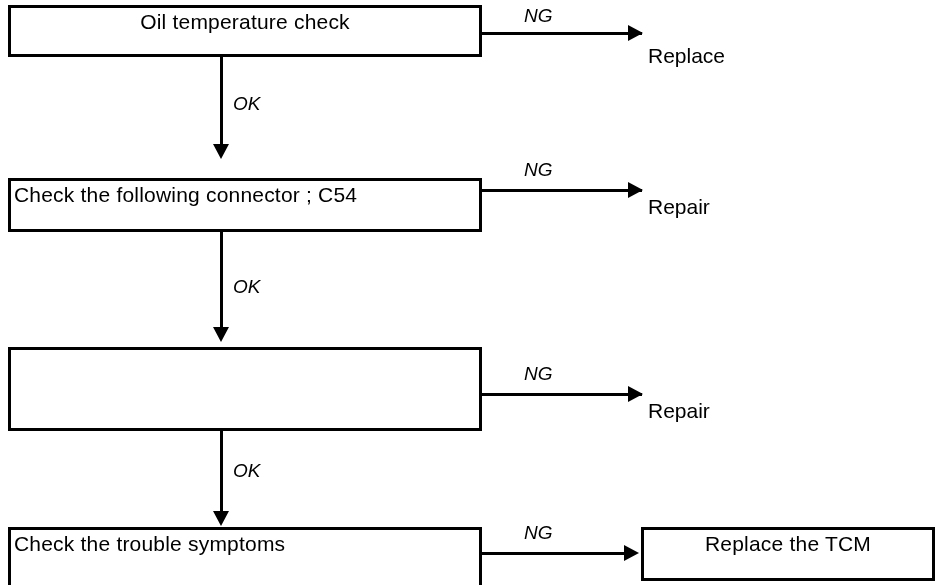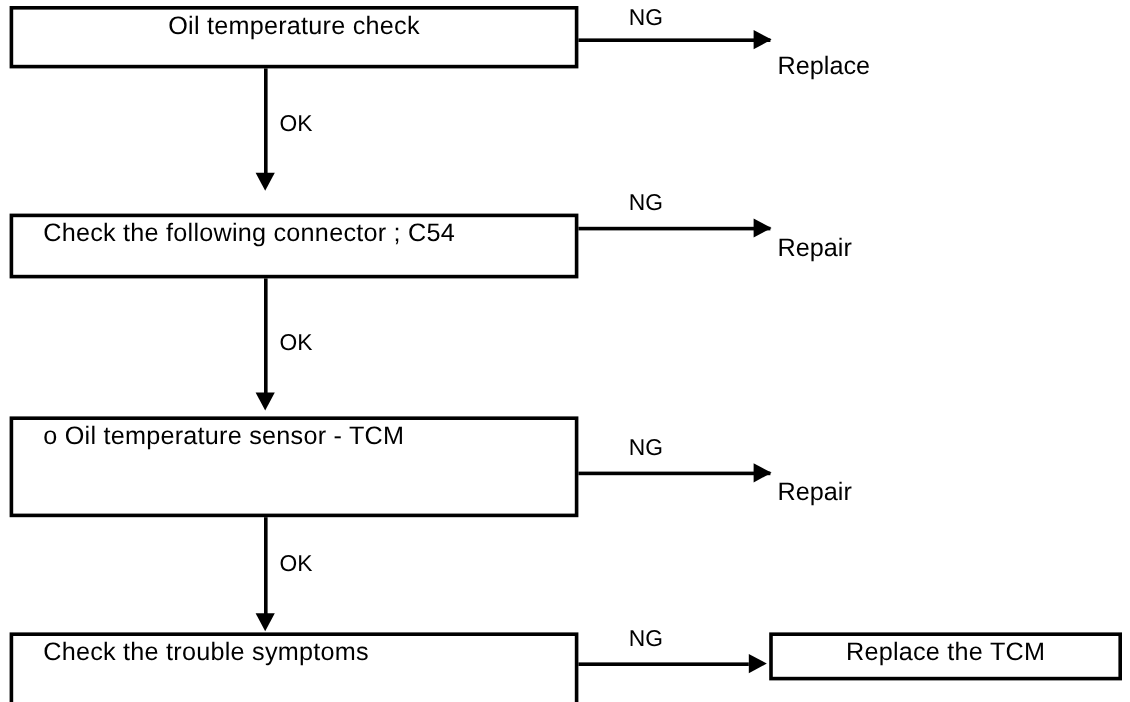--- a/index.html
+++ b/index.html
@@ -28,37 +28,38 @@
     display: flex;
     flex-direction: column;
   }
   .box-text {
     font-size: 21px;
     line-height: 27px;
     letter-spacing: 0.2px;
     white-space: pre;
   }
   .box.align-center .box-text { text-align: center; }
-  .box.align-left  .box-text { text-align: left; padding-left: 25px; }
+  .box.align-left  .box-text { text-align: left; padding-left: 3px; }
 
   
   .plain-label {
     position: absolute;
     font-size: 21px;
     line-height: 21px;
     white-space: pre;
     margin-top: 19px;
   }
 
   
   .edge-label {
     position: absolute;
     font-size: 19px;
     line-height: 19px;
     white-space: pre;
+    font-style: italic;
   }
 
   
   .v-line {
     position: absolute;
     width: 3px;
     background: #000000;
   }
   .h-line {
     position: absolute;
@@ -107,37 +108,36 @@
   <div class="h-line" style="left:482px; top:189px; width:160px;"></div>
   <div class="arrow-right" style="left:628px; top:182px;"></div>
   <div class="edge-label" style="left:524px; top:160px;">NG</div>
   <div class="plain-label" style="left:648px; top:177px;">Repair</div>
 
   <div class="v-line" style="left:220px; top:232px; height:97px;"></div>
   <div class="arrow-down" style="left:213px; top:327px;"></div>
   <div class="edge-label" style="left:233px; top:277px;">OK</div>
 
   <div class="box align-left" style="left:8px; top:347px; width:474px; height:84px;">
-    <div class="box-text">o Oil temperature sensor - TCM</div>
   </div>
 
   <div class="h-line" style="left:482px; top:393px; width:160px;"></div>
   <div class="arrow-right" style="left:628px; top:386px;"></div>
   <div class="edge-label" style="left:524px; top:364px;">NG</div>
   <div class="plain-label" style="left:648px; top:381px;">Repair</div>
 
   <div class="v-line" style="left:220px; top:431px; height:82px;"></div>
   <div class="arrow-down" style="left:213px; top:511px;"></div>
   <div class="edge-label" style="left:233px; top:461px;">OK</div>
 
   <div class="box align-left" style="left:8px; top:527px; width:474px; height:68px;">
     <div class="box-text">Check the trouble symptoms</div>
   </div>
 
   <div class="h-line" style="left:482px; top:552px; width:142px;"></div>
   <div class="arrow-right" style="left:624px; top:545px;"></div>
   <div class="edge-label" style="left:524px; top:523px;">NG</div>
 
-  <div class="box align-center" style="left:641px; top:527px; width:294px; height:40px;">
+  <div class="box align-center" style="left:641px; top:527px; width:294px; height:54px;">
     <div class="box-text">Replace the TCM</div>
   </div>
 
 </div>
 
 </body></html>

